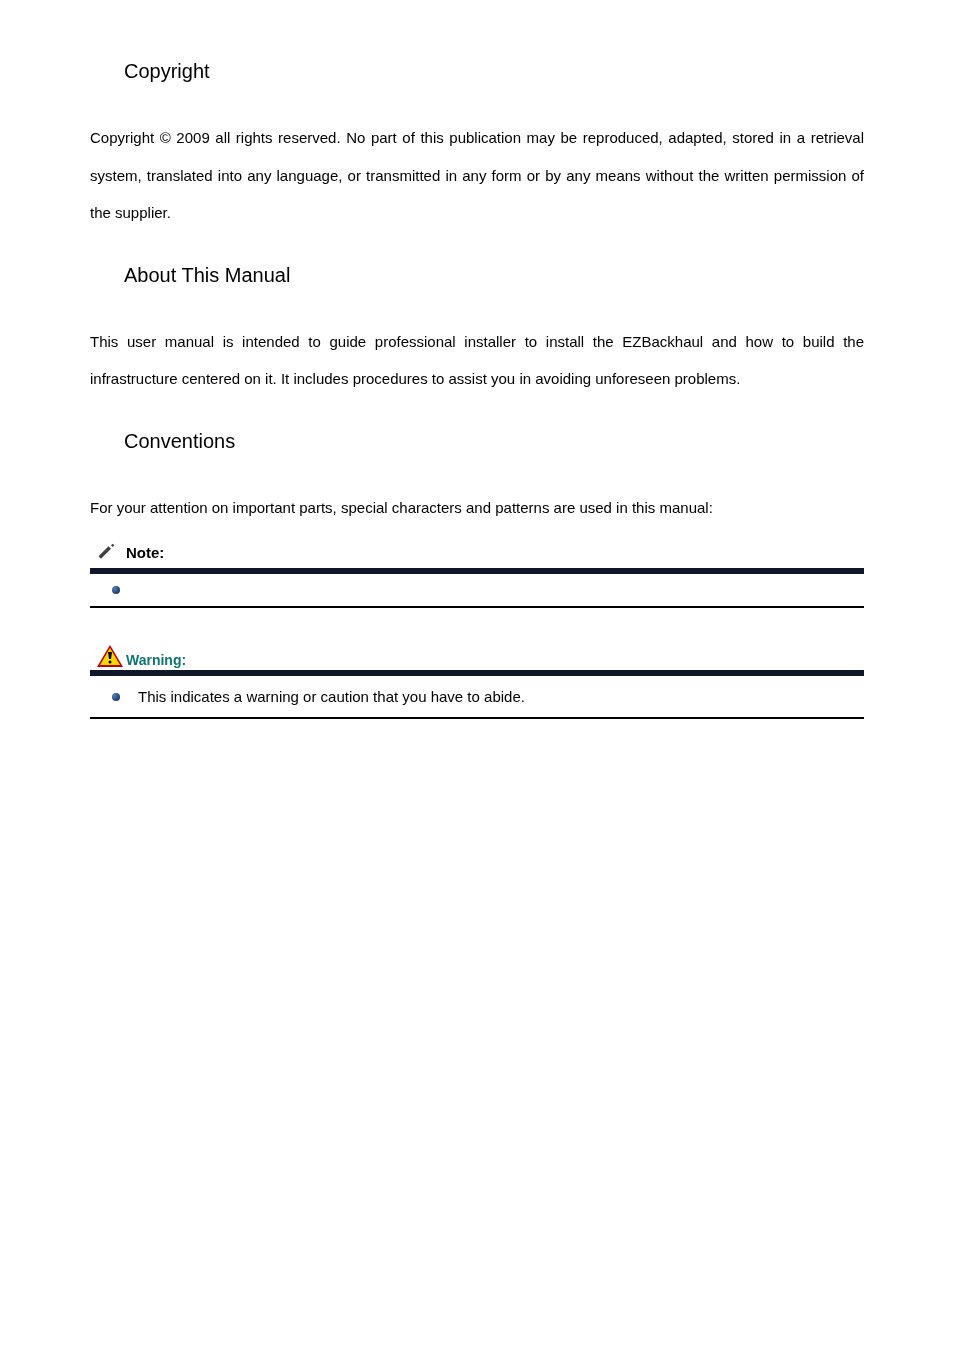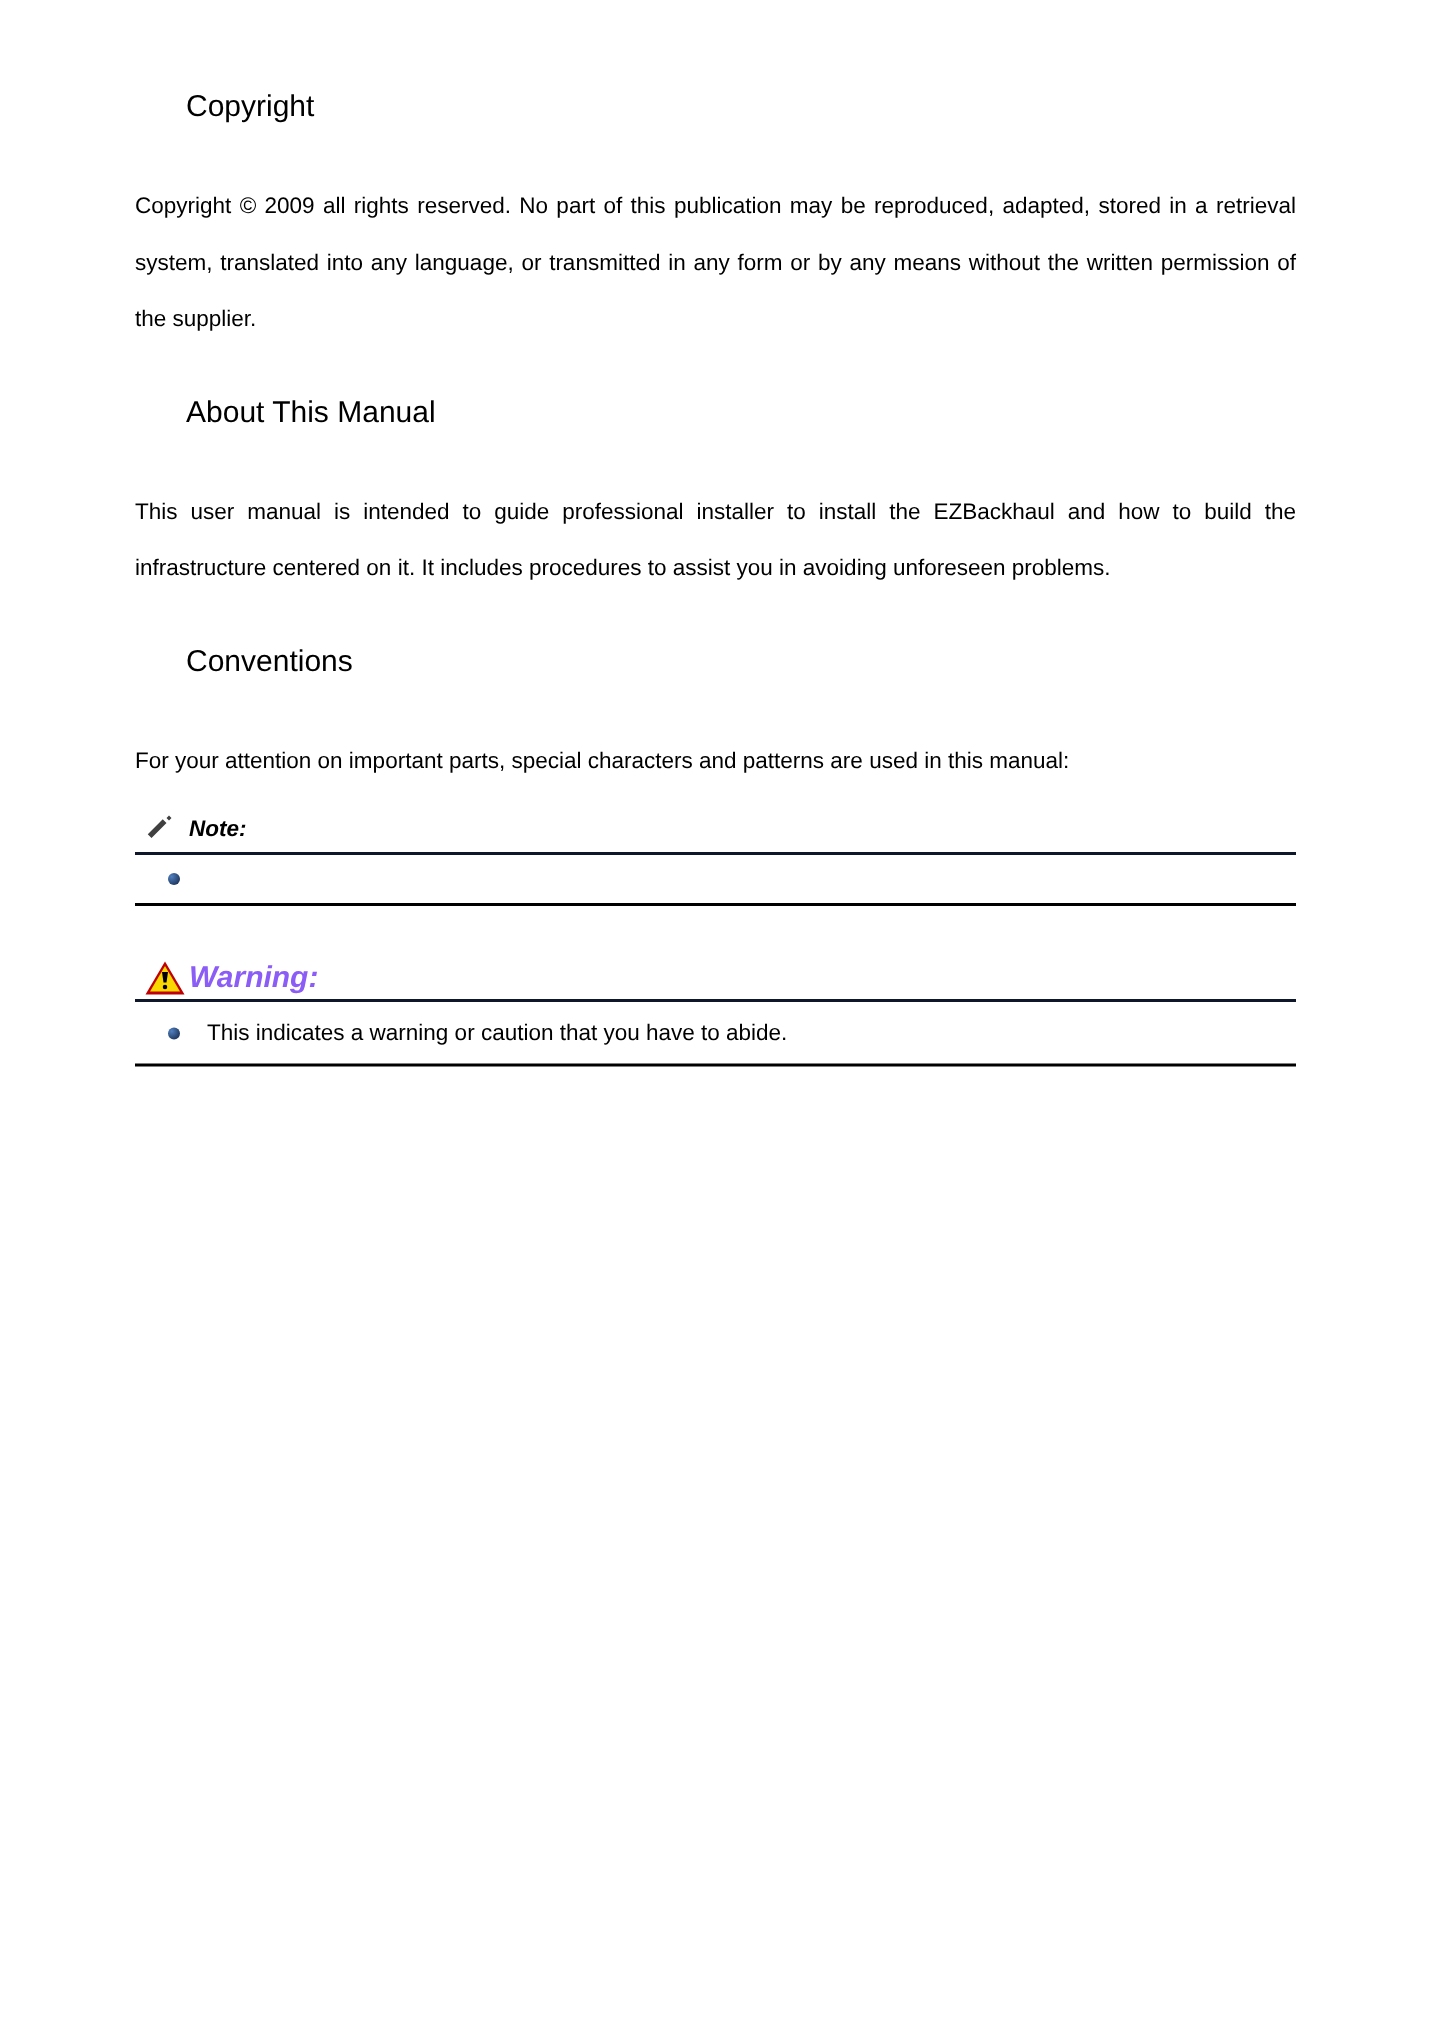--- a/index.html
+++ b/index.html
@@ -31,38 +31,37 @@
       margin-bottom: 32px;
     }
     .callout-box {
       margin-top: 6px;
       margin-bottom: 30px;
     }
     .callout-header {
       display: flex;
       align-items: center;
       padding: 6px 0 6px 6px;
-      border-bottom: 2px solid #0f172a;
-      font-style: italic;
+      border-bottom: 6px solid #0f172a;
     }
     .callout-header.warning-header {
       align-items: flex-end;
       padding-bottom: 2px;
     }
     .callout-label-note {
       font-size: 15px;
       font-weight: bold;
       margin-left: 10px;
       color: #000;
     }
     .callout-label-warning {
-      font-size: 20px;
+      font-size: 14px;
       font-weight: bold;
       margin-left: 2px;
-      color: #8b5cf6;
+      color: #0f766e;
     }
     .callout-body {
       padding: 12px 0 12px 22px;
       border-bottom: 2px solid #000;
       display: flex;
       align-items: center;
     }
     .bullet {
       width: 8px;
       height: 8px;

